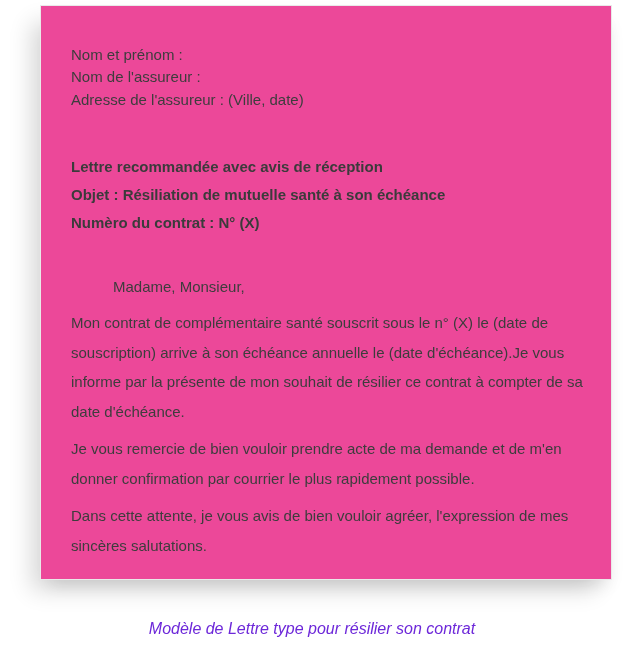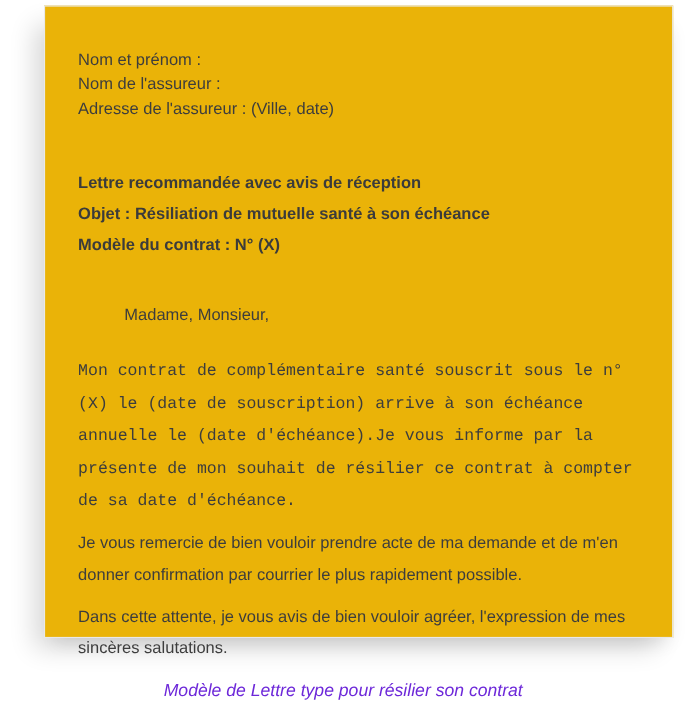--- a/index.html
+++ b/index.html
@@ -16,21 +16,21 @@
     background: #ffffff;
     overflow: hidden;
   }
 
   .letter-card {
     position: absolute;
     left: 40px;
     top: 5px;
     width: 572px;
     height: 575px;
-    background: #eab308;
+    background: #ec4899;
     border: 1px solid #e9e9e9;
     box-shadow: -12px 14px 22px -4px rgba(0,0,0,0.16),
                  4px 12px 16px -8px rgba(0,0,0,0.10);
     padding: 38px 24px 0 30px;
     color: #3d3d3d;
   }
 
   .sender-block { }
   .sender-line {
     font-size: 15px;
@@ -55,21 +55,21 @@
     line-height: 28px;
     margin-left: 42px;
   }
 
   .body-paragraph {
     font-size: 15px;
     line-height: 29.5px;
     margin-top: 8px;
     padding-right: 2px;
   }
-  .body-paragraph.first { margin-top: 22px; font-family: Liberation Mono, monospace; }
+  .body-paragraph.first { margin-top: 7px; }
 
   .caption {
     position: absolute;
     left: 0;
     top: 620px;
     width: 624px;
     text-align: center;
     font-style: italic;
     font-size: 16px;
     color: #6d28d9;
@@ -84,21 +84,21 @@
 
     <div class="sender-block">
       <div class="sender-line">Nom et prénom :</div>
       <div class="sender-line">Nom de l'assureur :</div>
       <div class="sender-line">Adresse de l'assureur : (Ville, date)</div>
     </div>
 
     <div class="subject-block">
       <div class="subject-line">Lettre recommandée avec avis de réception</div>
       <div class="subject-line">Objet : Résiliation de mutuelle santé à son échéance</div>
-      <div class="subject-line">Modèle du contrat : N° (X)</div>
+      <div class="subject-line">Numèro du contrat : N° (X)</div>
     </div>
 
     <div class="salutation">Madame, Monsieur,</div>
 
     <p class="body-paragraph first">Mon contrat de complémentaire santé souscrit sous le n° (X) le (date de souscription) arrive à son échéance annuelle le (date d'échéance).Je vous informe par la présente de mon souhait de résilier ce contrat à compter de sa date d'échéance.</p>
     <p class="body-paragraph">Je vous remercie de bien vouloir prendre acte de ma demande et de m'en donner confirmation par courrier le plus rapidement possible.</p>
     <p class="body-paragraph">Dans cette attente, je vous avis de bien vouloir agréer, l'expression de mes sincères salutations.</p>
 
   </div>
 

